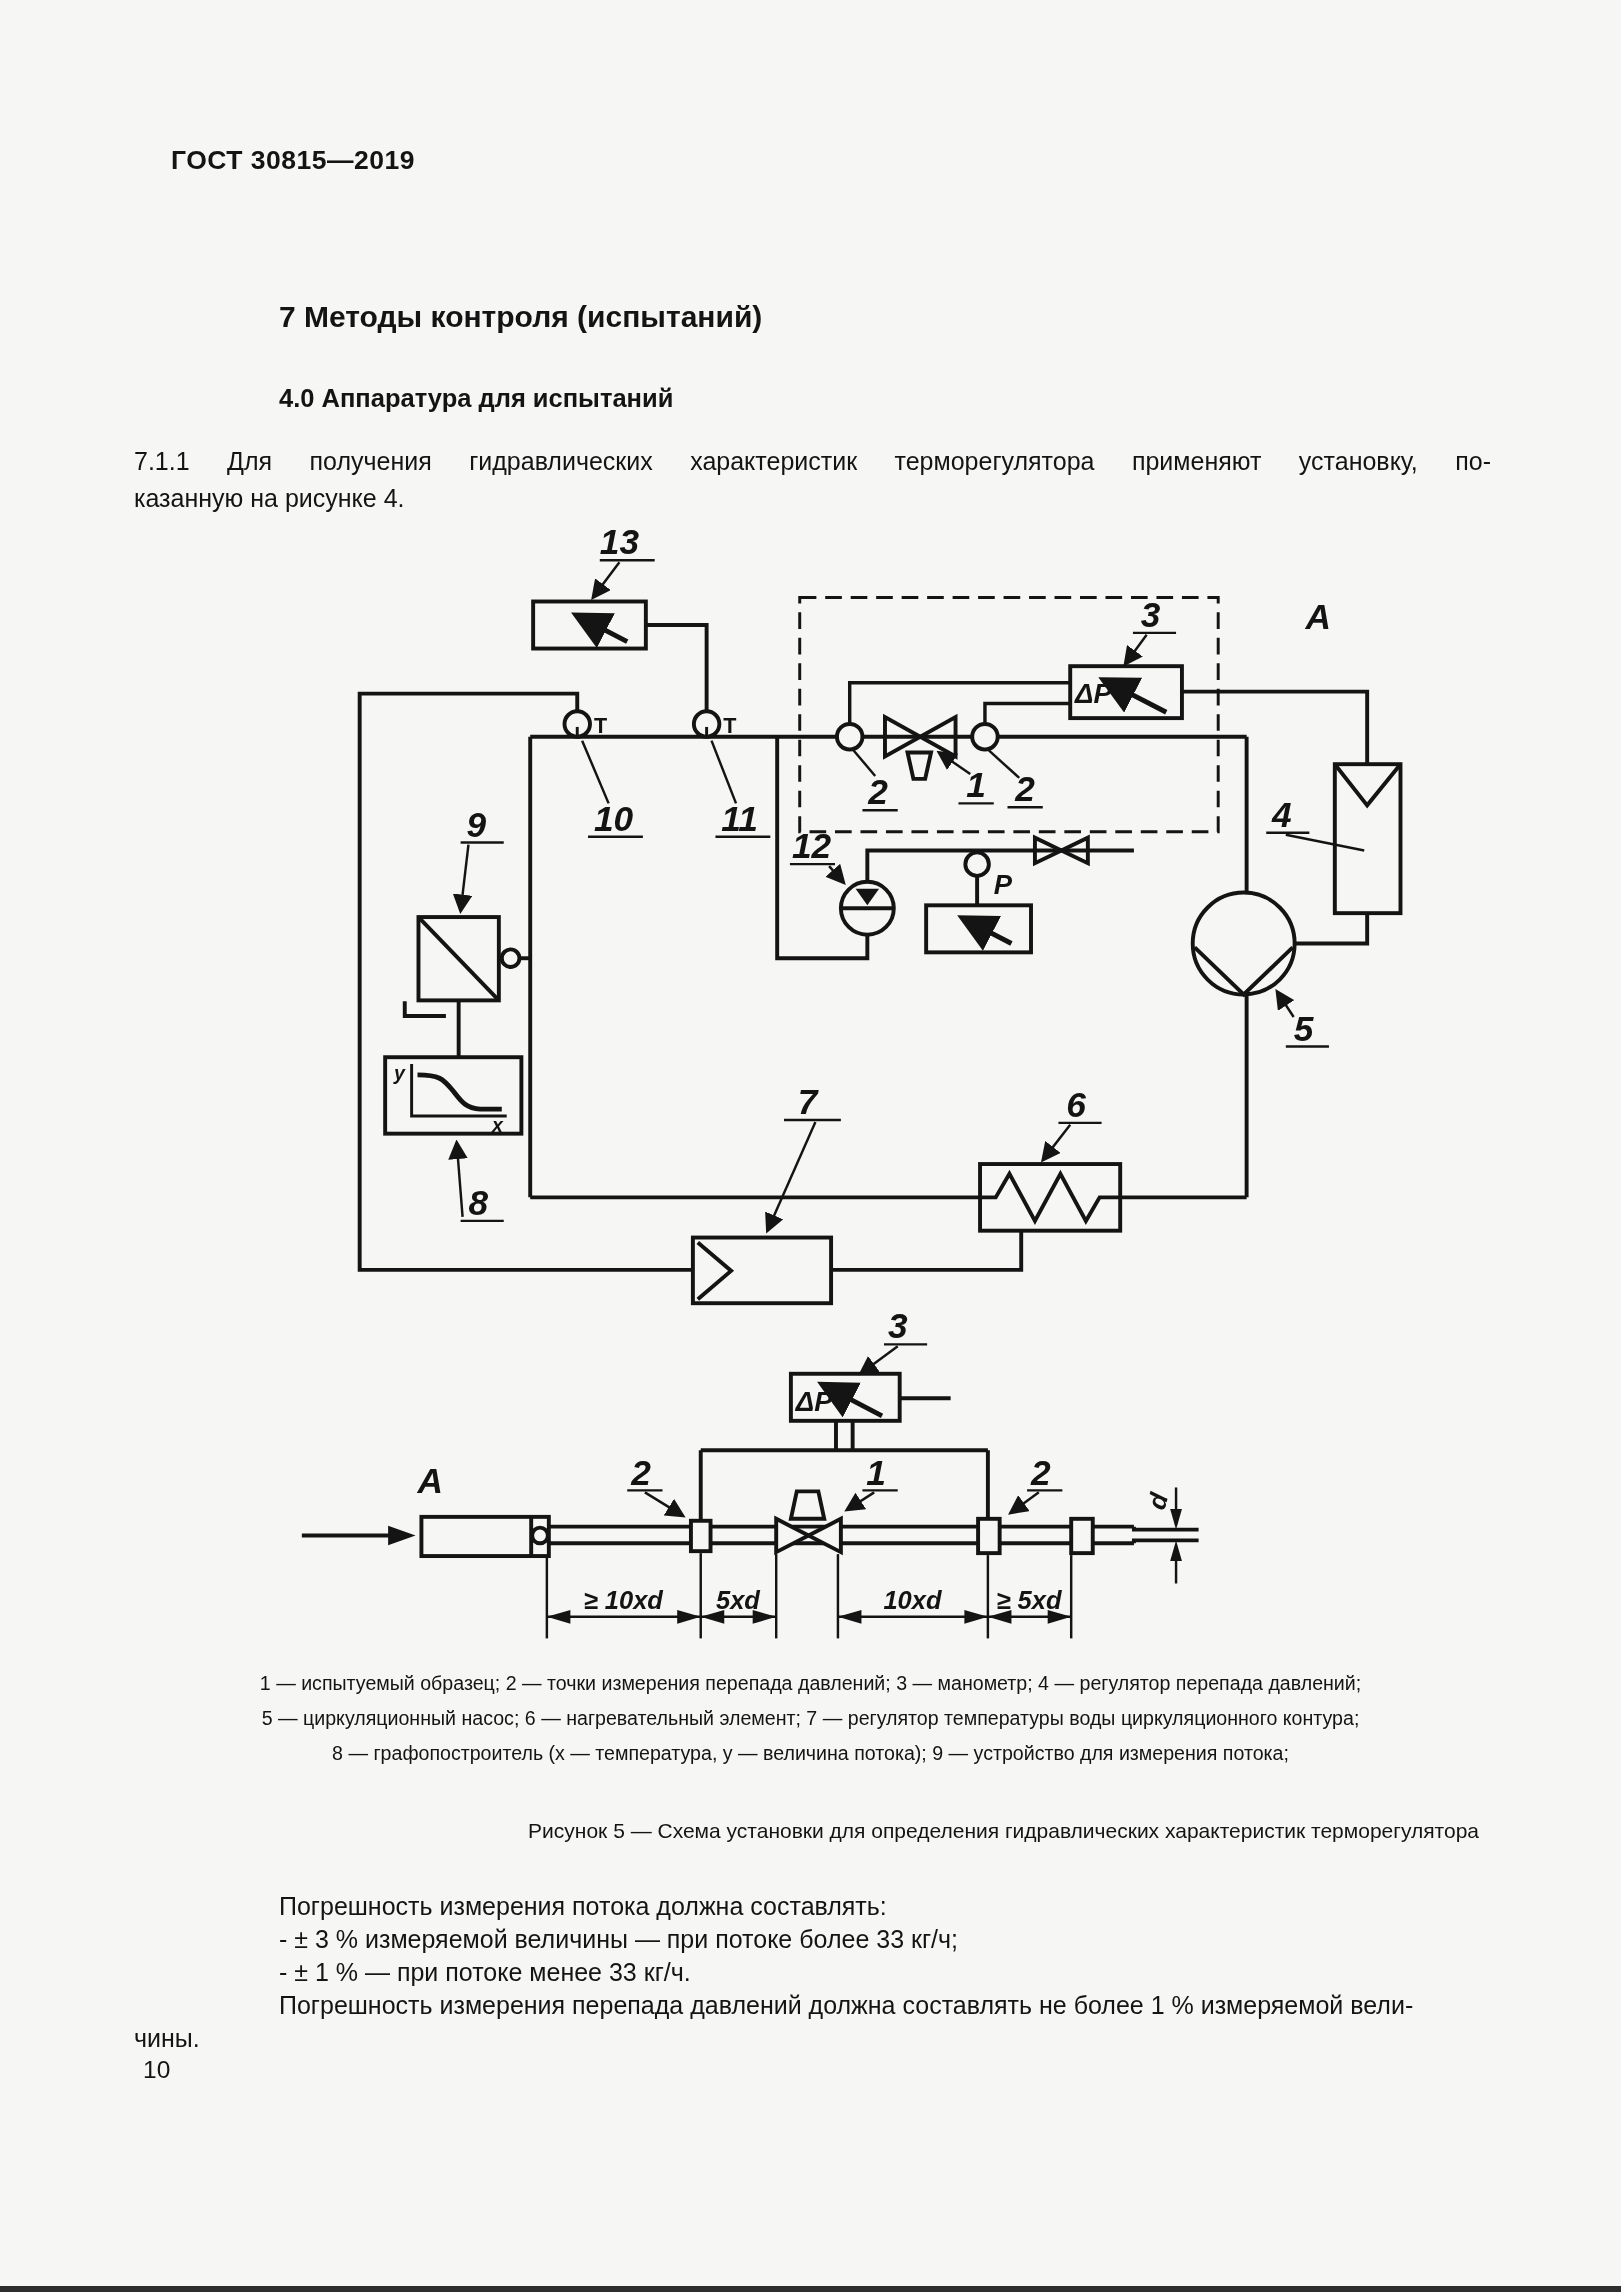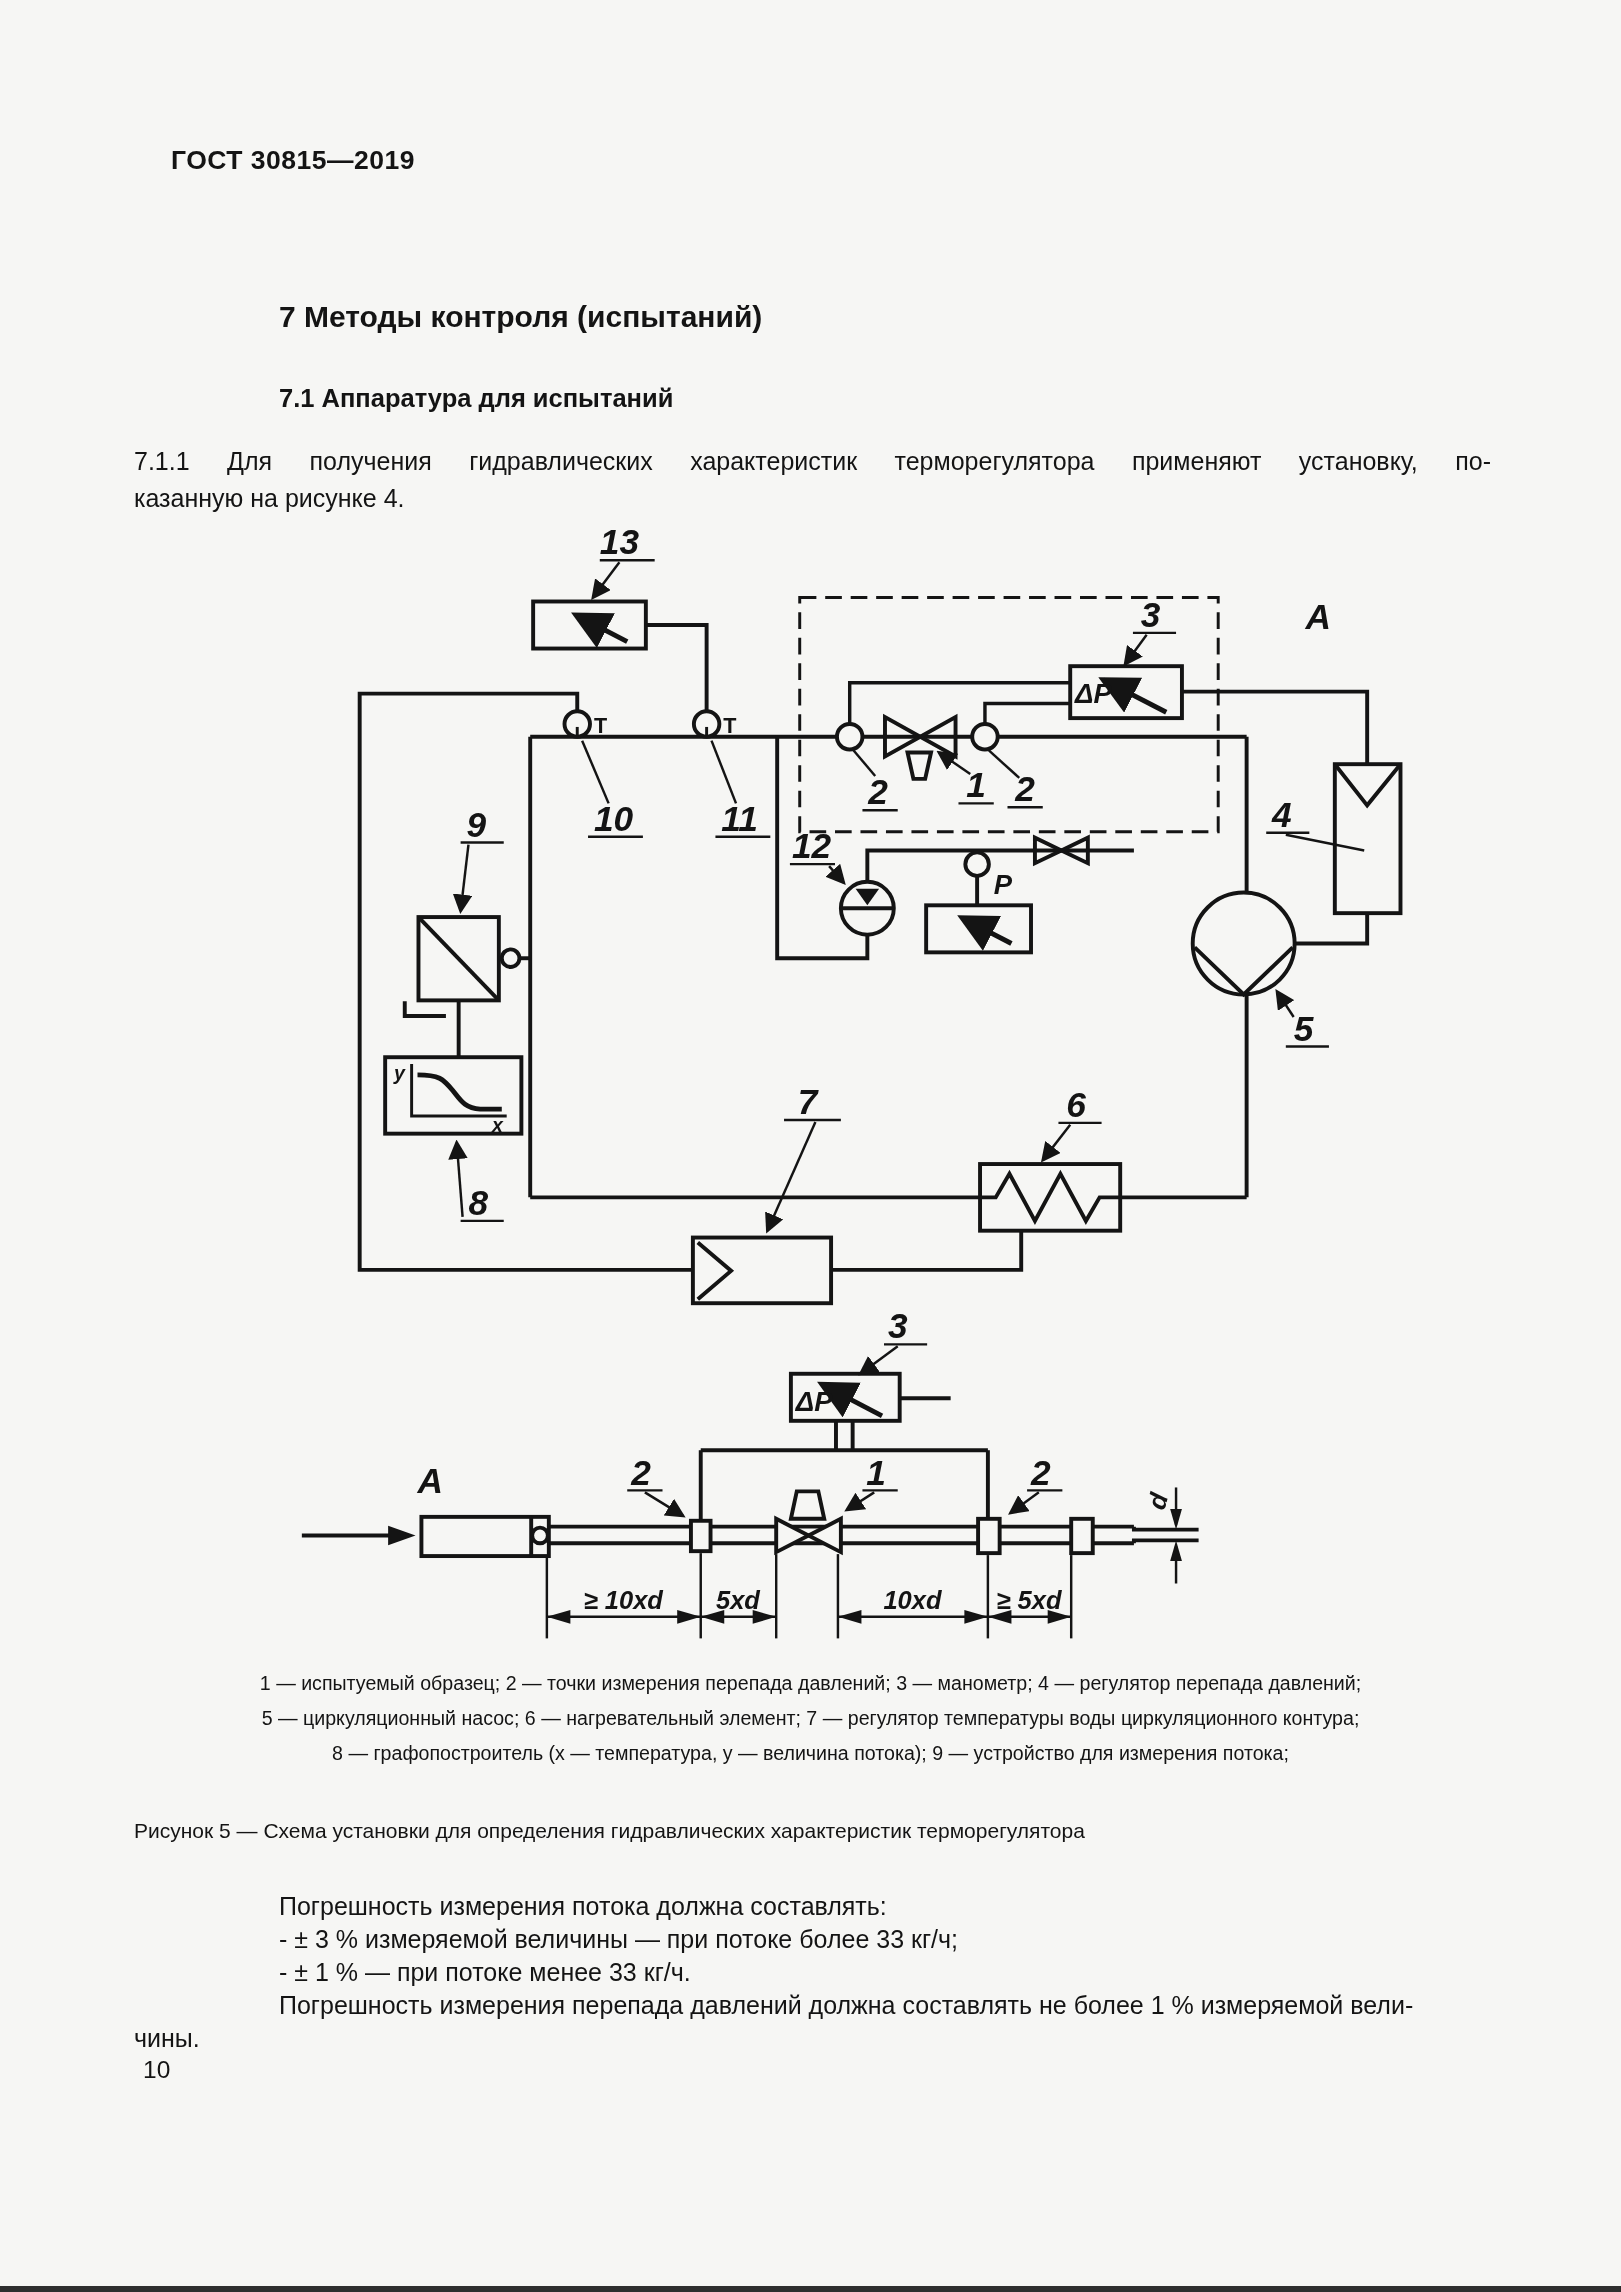--- a/index.html
+++ b/index.html
@@ -8,41 +8,41 @@
     background:#f6f6f4;color:#141414;
     font-family:"Liberation Sans", sans-serif;overflow:hidden;
   }
   .abs{position:absolute;}
   .doc-header{left:171px;top:145px;font-size:26.5px;font-weight:700;letter-spacing:0.5px;}
   .h1{left:279px;top:300px;font-size:30px;font-weight:700;}
   .h2{left:279px;top:384px;font-size:25.5px;font-weight:700;}
   .para{left:134px;top:443px;width:1357px;font-size:25px;line-height:37px;}
   .para .jline{text-align:justify;text-align-last:justify;}
   .legend{left:88px;top:1666px;width:1445px;font-size:19.6px;line-height:35px;text-align:center;}
-  .caption{left:134px;top:1819px;width:1357px;font-size:21px;text-align:left;}
+  .caption{left:122px;top:1819px;width:1357px;font-size:21px;text-align:right;}
   .accuracy{left:134px;top:1870px;width:1362px;font-size:25px;line-height:33px;margin-top:20px;}
   .indent{padding-left:145px;}
   .pagenum{left:143px;top:2056px;font-size:24.5px;}
   .scan-edge{left:0;bottom:0;width:100%;height:6.9px;background:#2e2e2e;}
   svg text{font-family:"Liberation Sans", sans-serif;}
   .num{font-style:italic;font-weight:700;font-size:36px;fill:#141414;}
   .numsm{font-style:italic;font-weight:700;font-size:28px;fill:#141414;}
   .tlab{font-weight:700;font-size:22px;fill:#141414;}
   .axlab{font-style:italic;font-weight:700;font-size:20px;fill:#141414;}
   .dim{font-weight:700;font-style:italic;font-size:26px;fill:#141414;}
 </style>
 </head>
 <body>
 
 <div class="page">
 
   <div class="abs doc-header">ГОСТ 30815—2019</div>
 
   <div class="abs h1">7 Методы контроля (испытаний)</div>
-  <div class="abs h2">7.1 Аппаратура для испытаний</div>
+  <div class="abs h2">4.0 Аппаратура для испытаний</div>
 
   <div class="abs para">
     <div class="jline">7.1.1 Для получения гидравлических характеристик терморегулятора применяют установку, по-</div>
     <div>казанную на рисунке 4.</div>
   </div>
 
   <svg class="abs" style="left:0;top:519px" width="1621" height="1147" viewBox="0 530 1654 1170">
     <defs>
       <marker id="ah" viewBox="0 0 10 10" refX="8.5" refY="5" markerWidth="8" markerHeight="8" orient="auto-start-reverse">
         <path d="M0,0 L10,5 L0,10 z" fill="#141414"></path>

